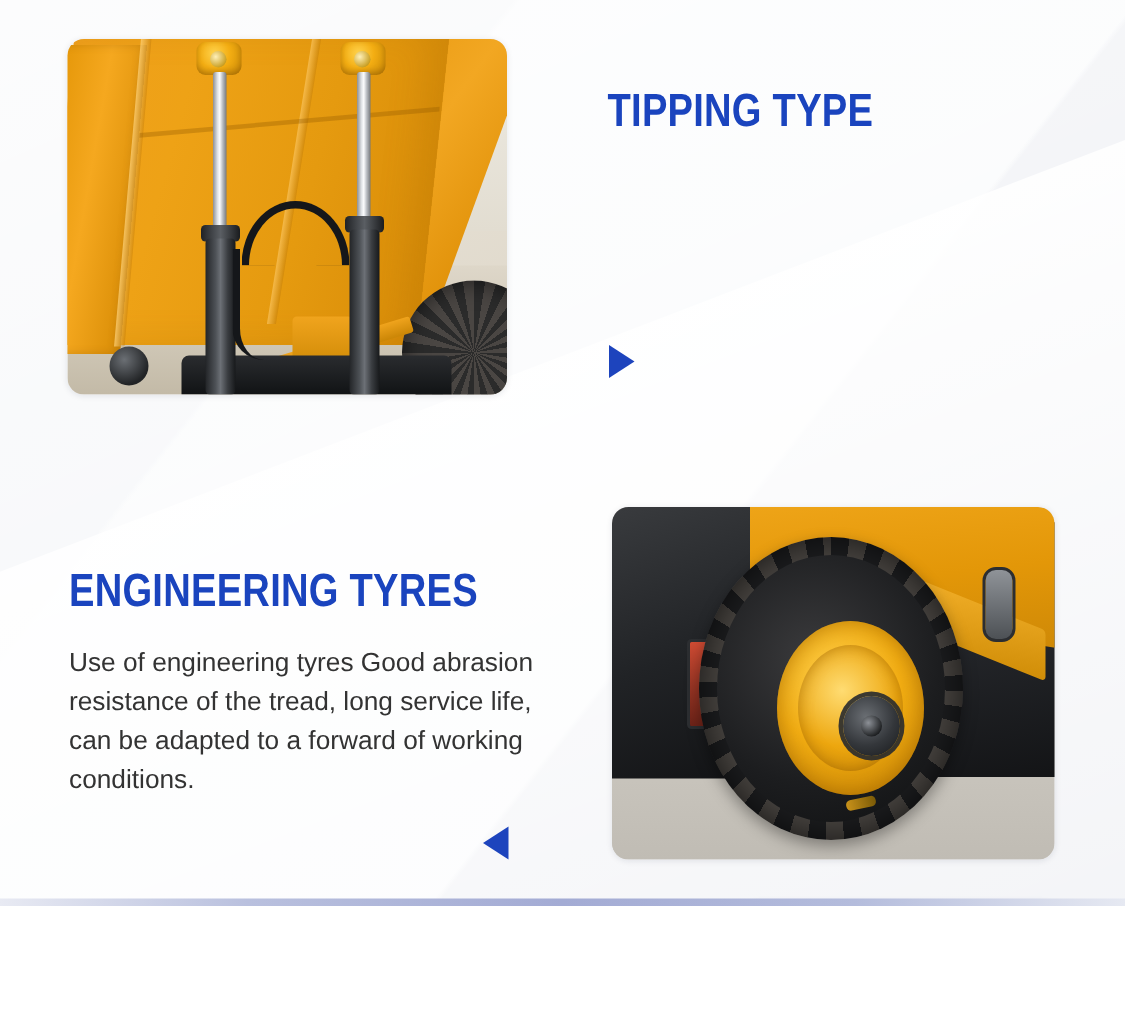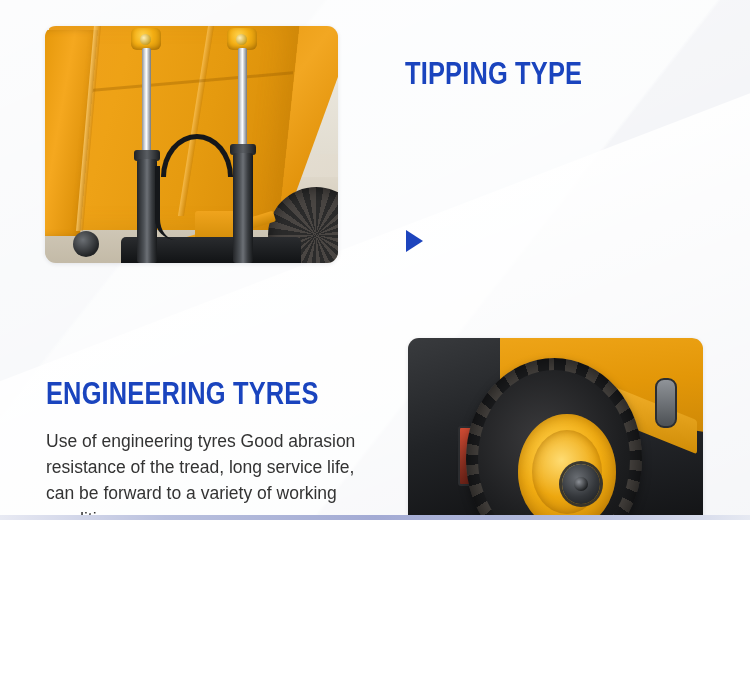--- a/index.html
+++ b/index.html
@@ -11,21 +11,21 @@
     width: 750px;
     height: 676px;
     font-family: "Liberation Sans", sans-serif;
     background: #ffffff;
     overflow: hidden;
   }
 
   #page {
     position: relative;
     width: 750px;
-    height: 520px;
+    height: 604px;
     background:
       linear-gradient(128deg, #f7f8fa 0%, #f7f8fa 28%, #fbfcfd 28.4%, #fbfcfd 62%, #f3f4f7 62.4%, #f3f4f7 100%);
     overflow: hidden;
   }
   
   #bg-sheen-a {
     position: absolute;
     left: -200px; top: -320px;
     width: 1200px; height: 620px;
     background: linear-gradient(180deg, rgba(255,255,255,0.85), rgba(255,255,255,0));
@@ -378,21 +378,21 @@
     </div>
   </div>
 
   <h2 class="heading" id="heading-tipping">TIPPING TYPE</h2>
 
 
   <div class="arrow" id="arrow-next"></div>
 
   <h2 class="heading" id="heading-tyres">ENGINEERING TYRES</h2>
 
-  <p class="body-copy" id="copy-tyres">Use of engineering tyres Good abrasion resistance of the tread, long service life, can be forward to a variety of working conditions.</p>
+  <p class="body-copy" id="copy-tyres">Use of engineering tyres Good abrasion resistance of the tread, long service life, can be adapted to a forward of working conditions.</p>
 
   <div class="arrow" id="arrow-prev"></div>
 
   <div class="photo" id="photo-tyre">
     <div class="ph-inner" id="tyre-art">
       <div id="tyre-ground"></div>
       <div id="tyre-ground-line"></div>
       <div id="tyre-chassis"></div>
       <div id="tyre-fender"></div>
       <div id="tyre-fender-edge"></div>

